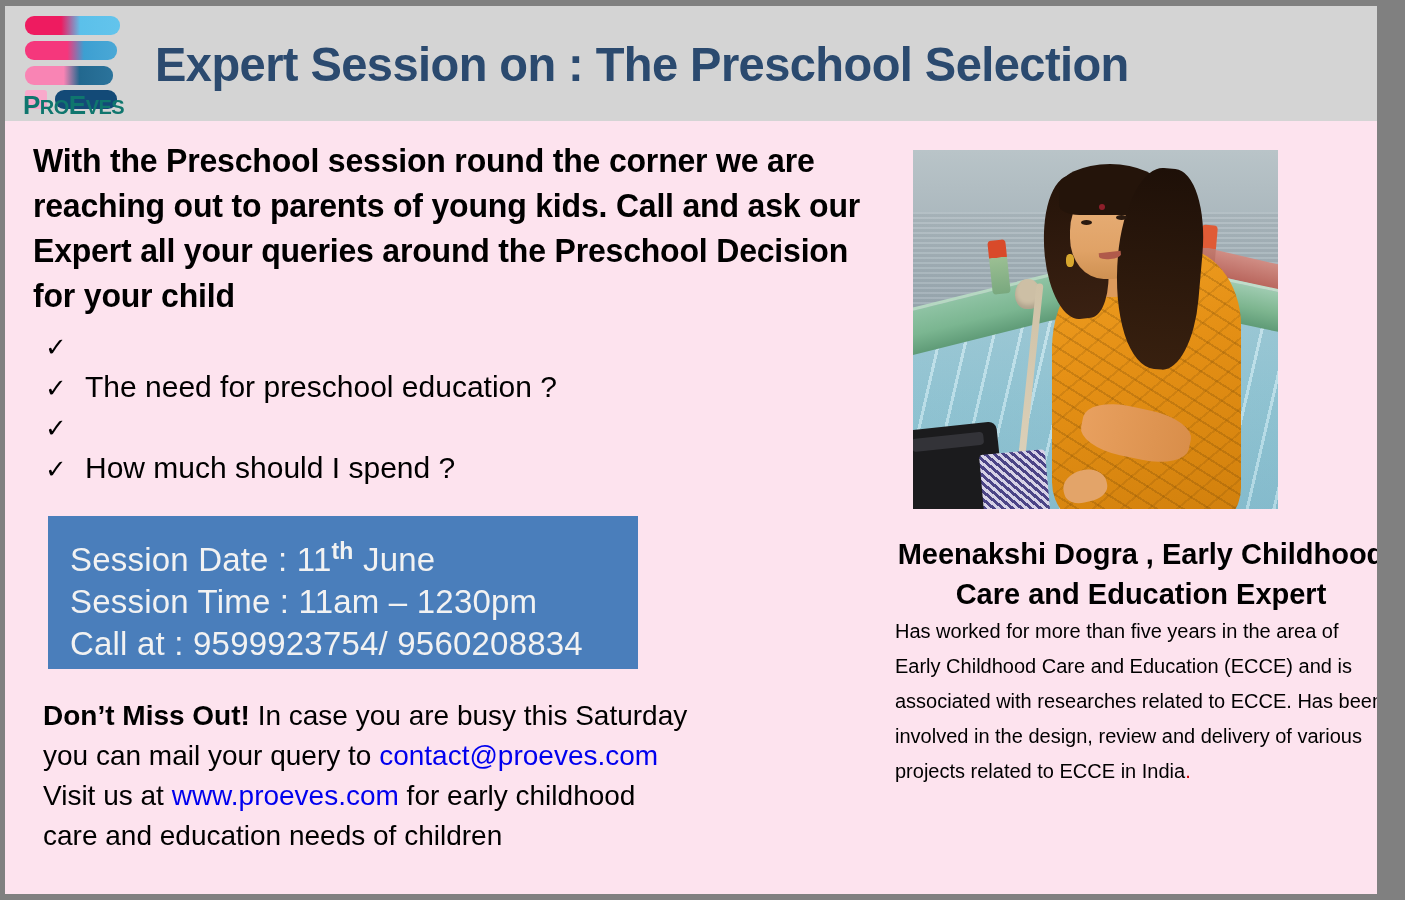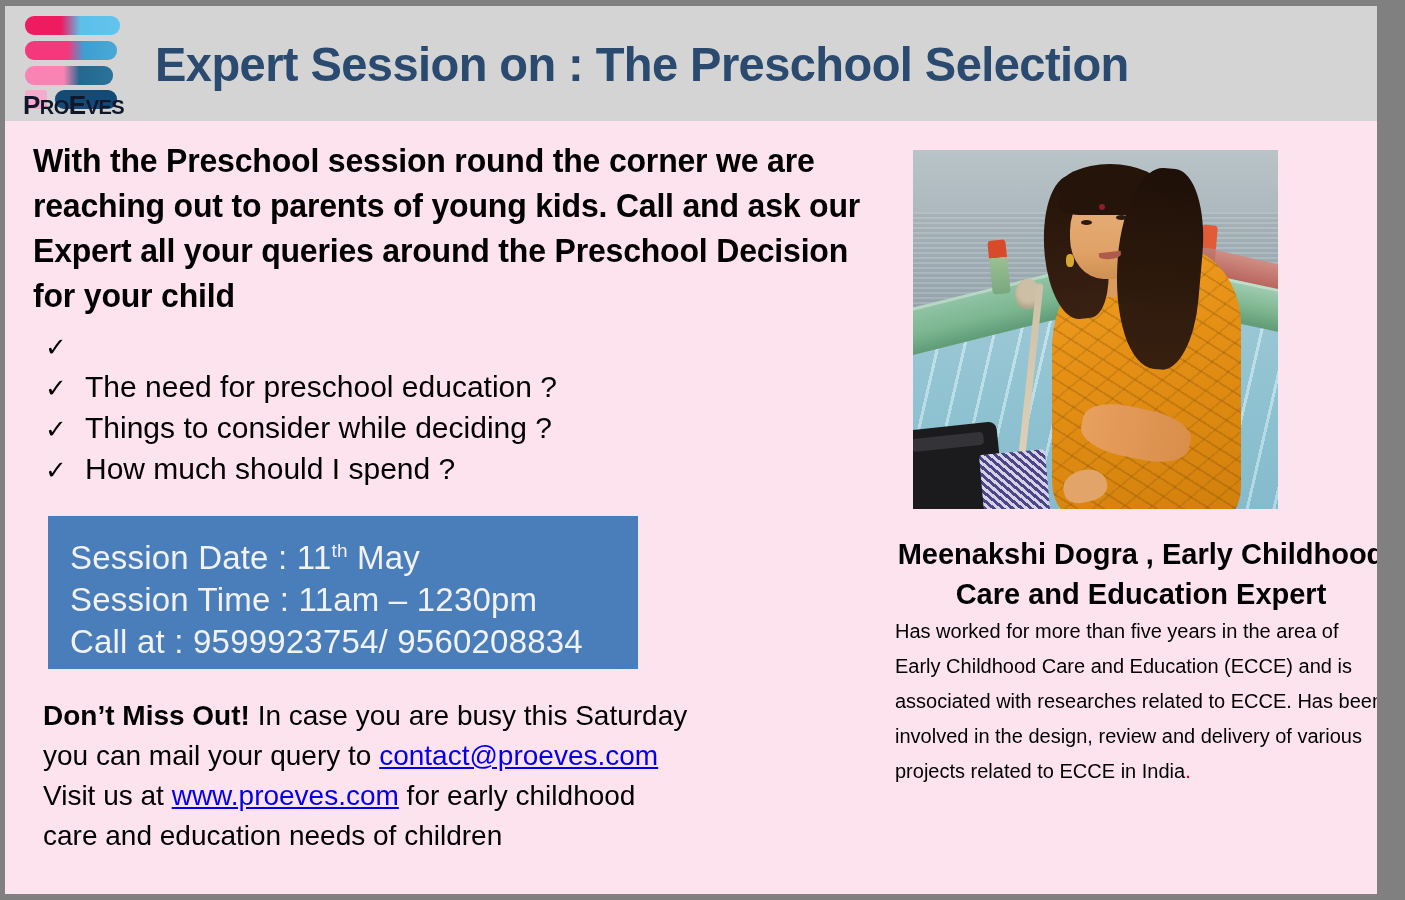--- a/index.html
+++ b/index.html
@@ -61,21 +61,21 @@
   .logo-bar.b4a{ left: 6px;  top: 80px; width: 22px; background: #f9a9cb; border-radius: 3px; }
   .logo-bar.b4b{ left: 36px; top: 80px; width: 62px; background: #134a77; }
   #logo-word {
     position: absolute;
     left: 4px;
     bottom: -3px;
     font-family: "Liberation Sans", sans-serif;
     font-weight: bold;
     font-size: 26px;
     letter-spacing: -0.5px;
-    color: #0f172a;
+    color: #0f766e;
     margin-top: 40px;
   }
   #logo-word .cap { font-size: 26px; }
   #logo-word .sm  { font-size: 20px; }
 
   #header-title {
     font-family: "Liberation Sans Narrow", "Liberation Sans", sans-serif;
     font-weight: bold;
     font-size: 49px;
     color: #2b4a6f;
@@ -145,37 +145,36 @@
     box-sizing: border-box;
     padding: 14px 0 0 22px;
   }
   #session-box div {
     font-family: "Liberation Sans Narrow", "Liberation Sans", sans-serif;
     font-size: 33px;
     line-height: 42px;
     color: #f2f2f2;
     letter-spacing: 0.2px;
   }
-  #session-box sup { font-size: 19px; vertical-align: super; }
+  #session-box sup { font-size: 23px; vertical-align: super; font-weight: bold; }
 
   
   #outro {
     position: absolute;
     left: 38px;
     top: 575px;
     width: 790px;
     font-family: "Liberation Sans Narrow", "Liberation Sans", sans-serif;
     font-size: 28px;
     line-height: 40px;
     color: #000000;
   }
   #outro .strong { font-weight: bold; }
   #outro .link {
     color: #0000ee;
-    text-decoration: underline;
   }
 
   
   #photo {
     position: absolute;
     left: 908px;
     top: 29px;
     width: 365px;
     height: 359px;
     overflow: hidden;
@@ -379,31 +378,30 @@
         <ul id="check-list">
           <li>
             <span class="tick">✓</span>
           </li>
           <li>
             <span class="tick">✓</span>
             <span>The need for preschool education ?</span>
           </li>
           <li>
             <span class="tick">✓</span>
-            <span>Things to consider while deciding ?</span>
           </li>
           <li>
             <span class="tick">✓</span>
             <span>How much should I spend  ?</span>
           </li>
         </ul>
       </div>
 
       <div id="session-box">
-        <div><span>Session Date : </span><span>11</span><sup>th</sup><span> May</span></div>
+        <div><span>Session Date : </span><span>11</span><sup>th</sup><span> June</span></div>
         <div><span>Session Time : </span><span>11am – 1230pm</span></div>
         <div><span>Call at : </span><span>9599923754/ 9560208834</span></div>
       </div>
 
       <div id="outro">
         <span class="strong">Don’t Miss Out!</span><span> In case you are busy this Saturday</span><br>
         <span>you can mail your query to </span><span class="link">contact@proeves.com</span><br>
         <span>Visit us at </span><span class="link">www.proeves.com</span><span>  for early childhood</span><br>
         <span>care and education needs of children</span>
       </div>

